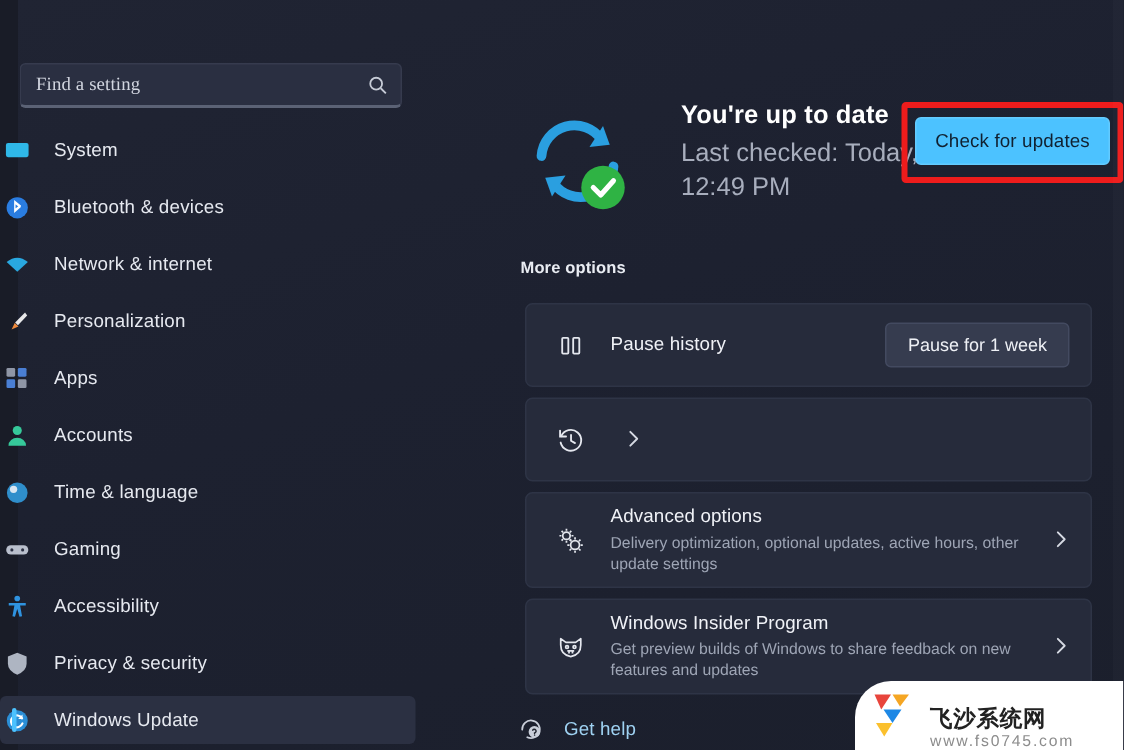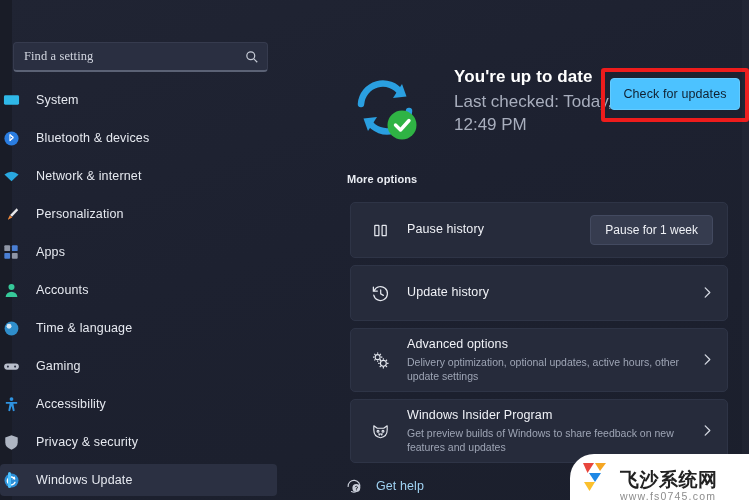--- a/index.html
+++ b/index.html
@@ -223,21 +223,21 @@
     width: 179px; height: 46px;
     background: #ffffff;
     border-top-left-radius: 24px;
     display: flex; align-items: center;
     padding-left: 10px;
     overflow: hidden;
   }
   .wm-logo { width: 34px; height: 34px; flex: 0 0 34px; margin-right: 6px; }
   .wm-text { display: flex; flex-direction: column; justify-content: center; }
   .wm-cn {
-    font-size: 19px; font-weight: bold;
+    font-size: 15px; font-weight: bold;
     color: #222222;
     line-height: 1.05;
     letter-spacing: .5px;
     margin-top: 19px;
   }
   .wm-url {
     font-size: 10.5px;
     color: #8c8c8c;
     letter-spacing: 1.2px;
     line-height: 1.3;
@@ -421,23 +421,20 @@
       </div>
 
       <div class="card h-one">
         <span class="card-icon">
           <svg viewBox="0 0 20 20" width="19" height="19" fill="none" stroke="currentColor" stroke-width="1.3" stroke-linecap="round">
             <path d="M3.3 7.2 A7.3 7.3 0 1 1 2.9 11.6"></path>
             <path d="M2.5 3.2 V7.4 H6.7"></path>
             <path d="M10.2 6.3 V10.3 L13 12"></path>
           </svg>
         </span>
-        <div class="card-text">
-          <div class="card-title">Update history</div>
-        </div>
         <span class="chev">
           <svg viewBox="0 0 12 14" width="11" height="13" fill="none" stroke="currentColor" stroke-width="1.4" stroke-linecap="round" stroke-linejoin="round">
             <path d="M3.5 2 L8.5 7 L3.5 12"></path>
           </svg>
         </span>
       </div>
 
       <div class="card h-two">
         <span class="card-icon">
           <svg viewBox="0 0 22 22" width="21" height="21" fill="none" stroke="currentColor" stroke-width="1.2">

